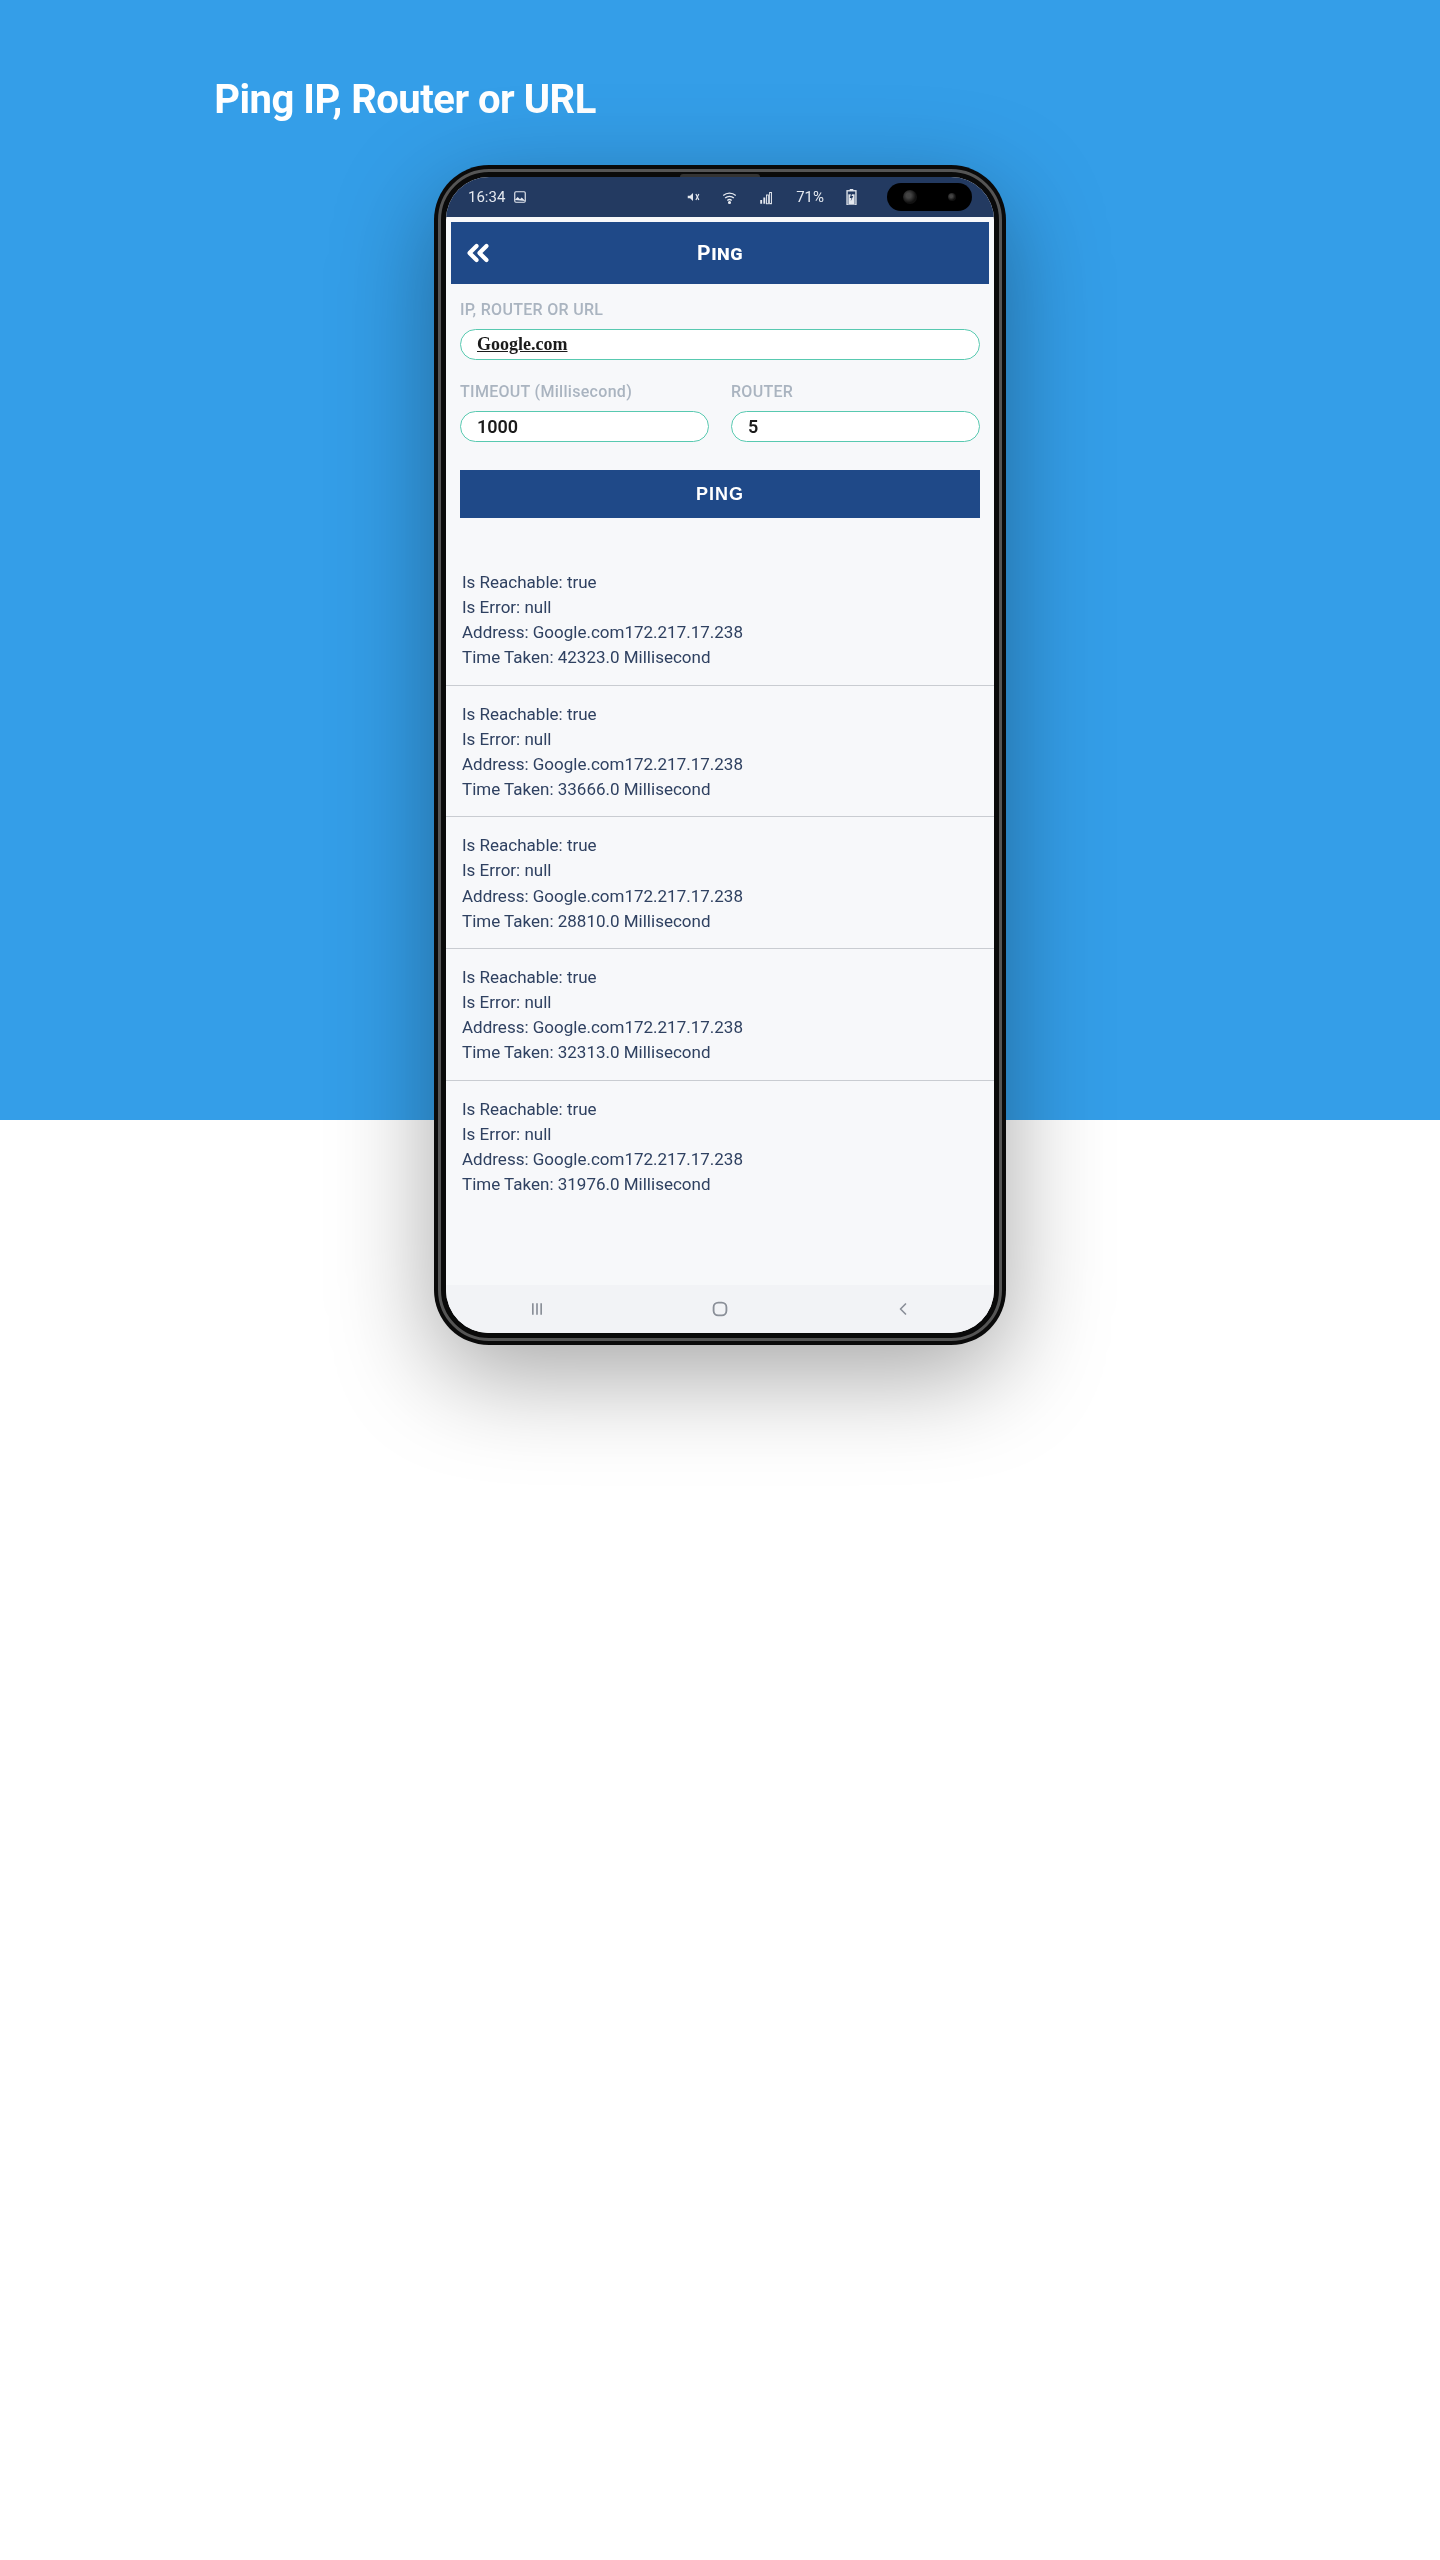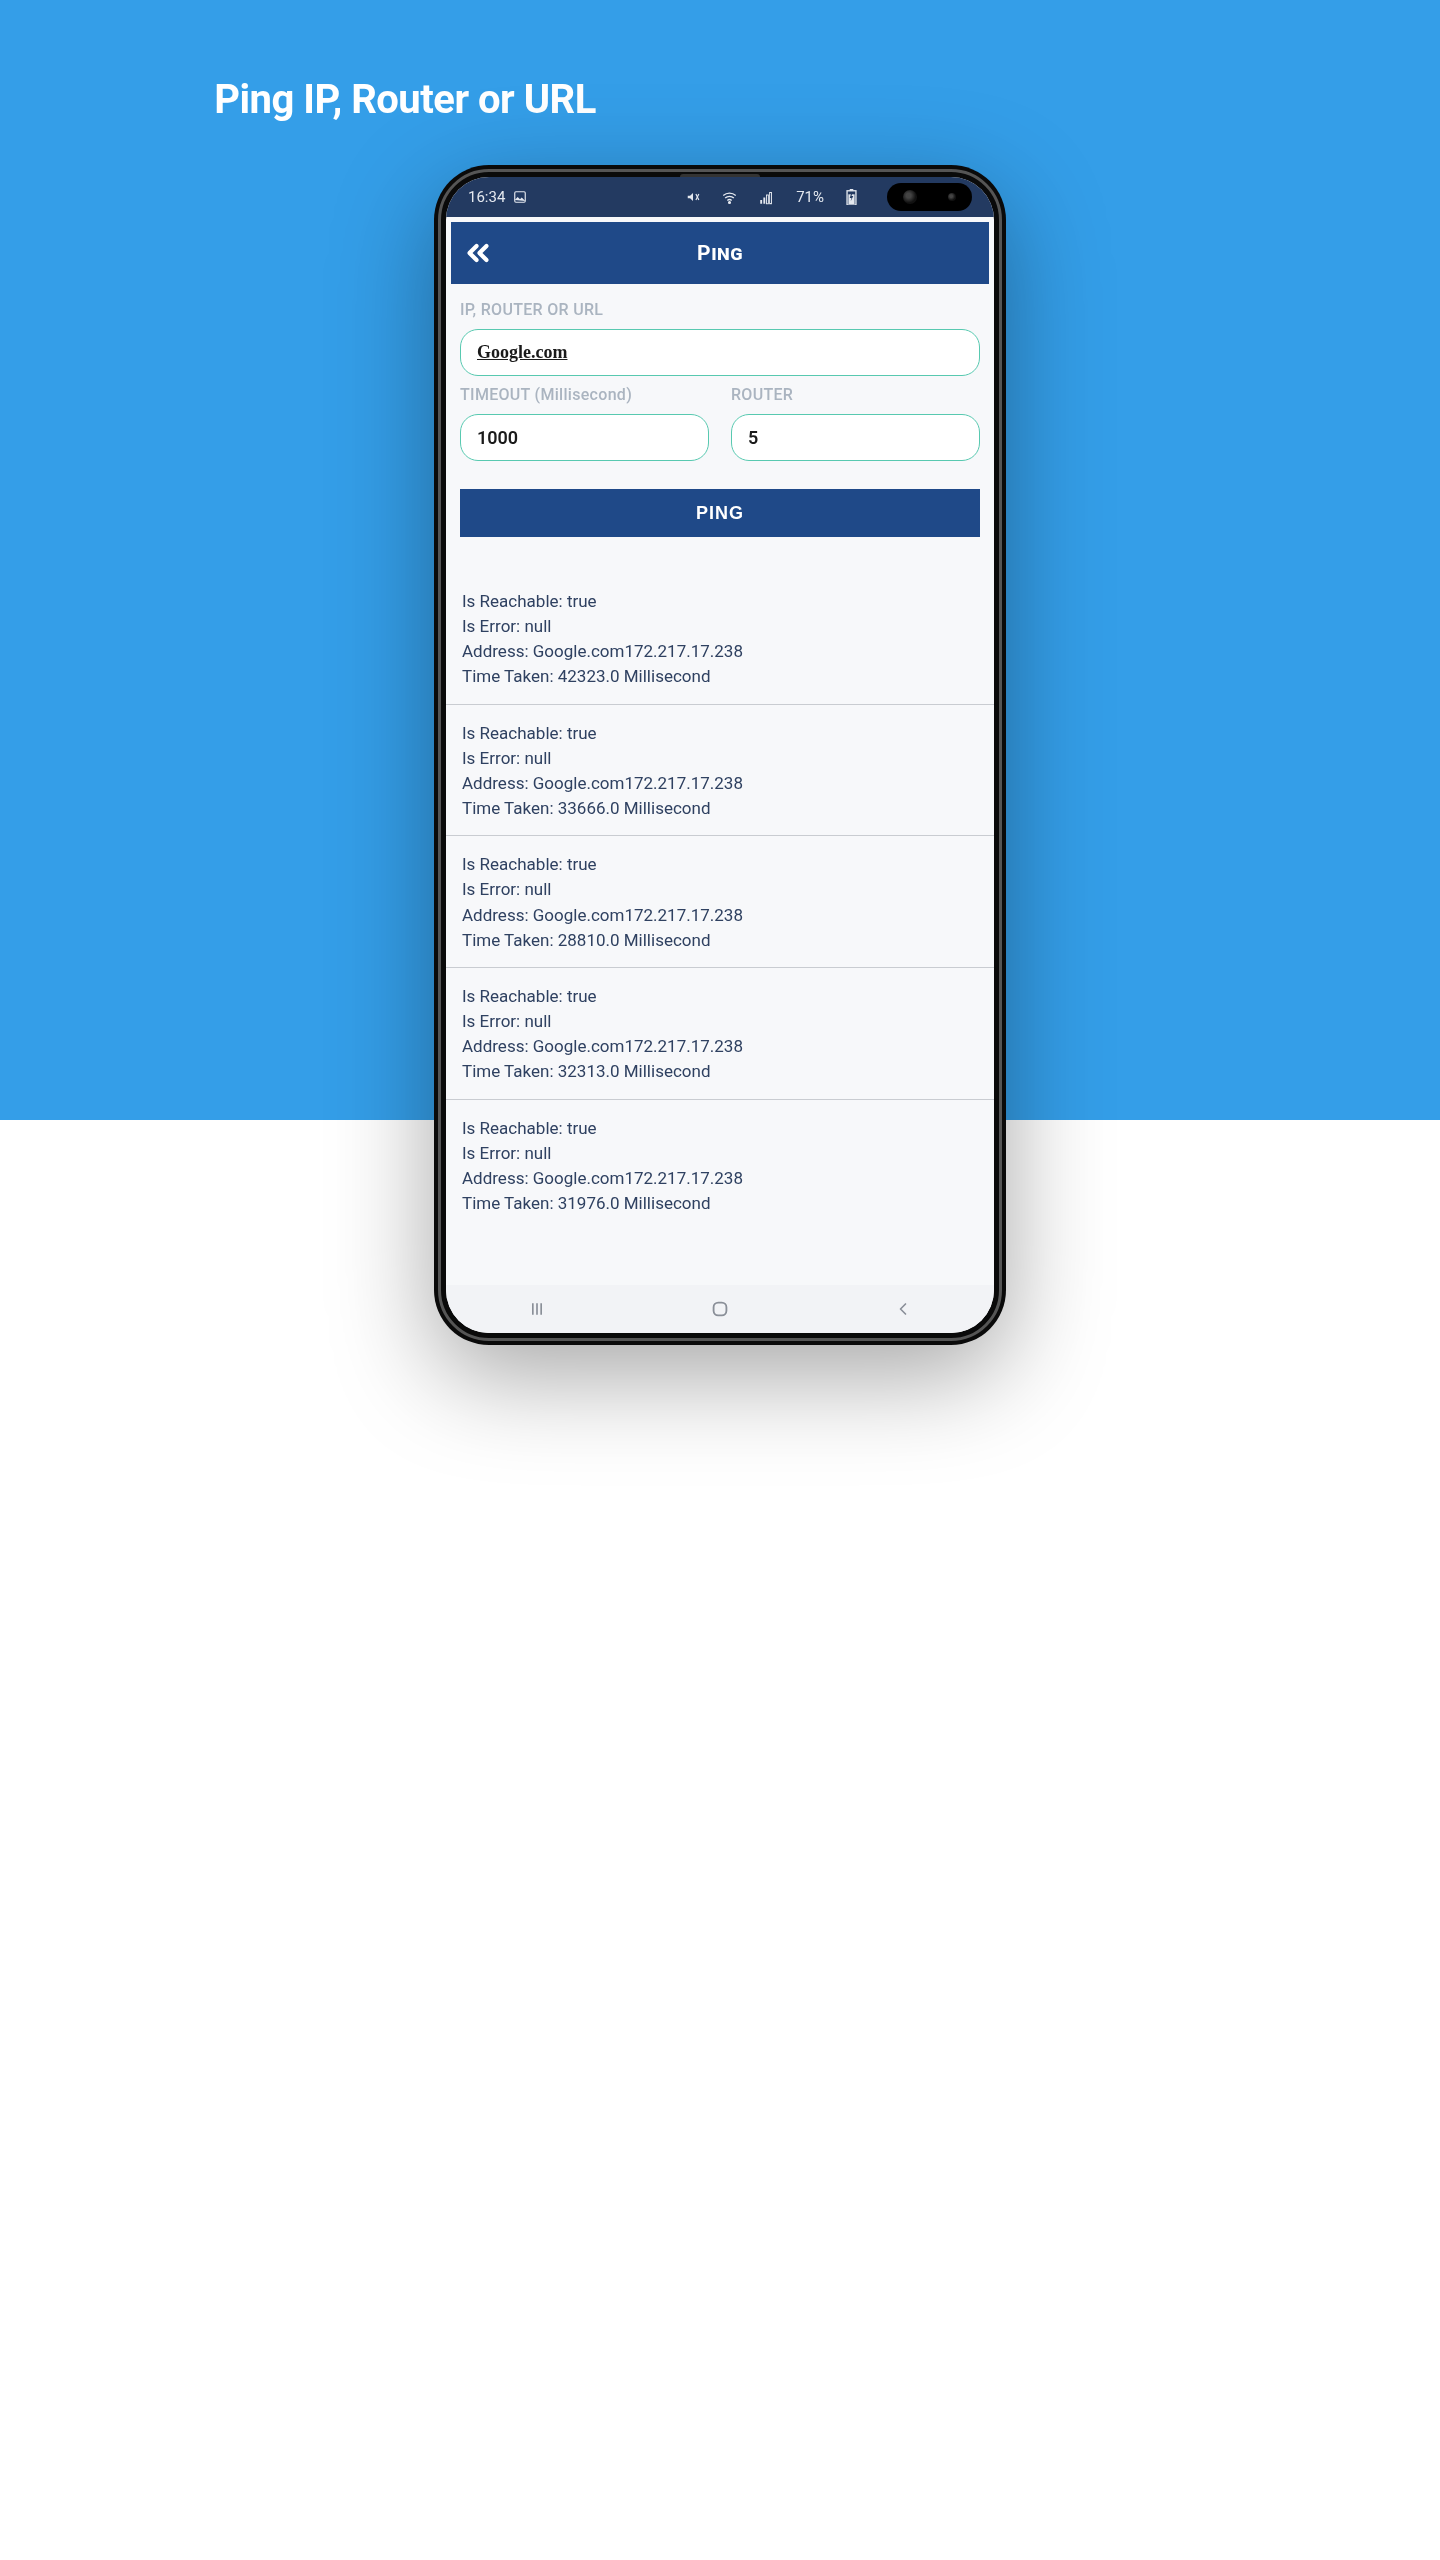--- a/index.html
+++ b/index.html
@@ -117,32 +117,32 @@
     color:#aab4c0;
     font-size:16px;
     font-weight:500;
     margin-bottom:10px;
     letter-spacing:0.3px;
   }
   .text-input {
     width:100%;
     border:1.5px solid #58c9b0;
     border-radius:18px;
-    padding:12px 16px;
+    padding:4px 16px;
     font-size:18px;
     font-weight:700;
     color:#1a1a1a;
     background:#fff;
     outline:none;
     text-decoration:underline;
     font-family: Georgia, 'Times New Roman', serif;
   }
   .text-input.nounder { text-decoration:none; font-family:inherit; font-weight:600; }
   .row2 {
-    display:flex; gap:22px; margin-top:9px;
+    display:flex; gap:22px; margin-top:22px;
   }
   .col { flex:1; display:flex; flex-direction:column; }
   .ping-btn {
     margin-top:28px;
     width:100%;
     background:#1f4988;
     color:#fff;
     border:none;
     height:48px;
     font-size:18px;

